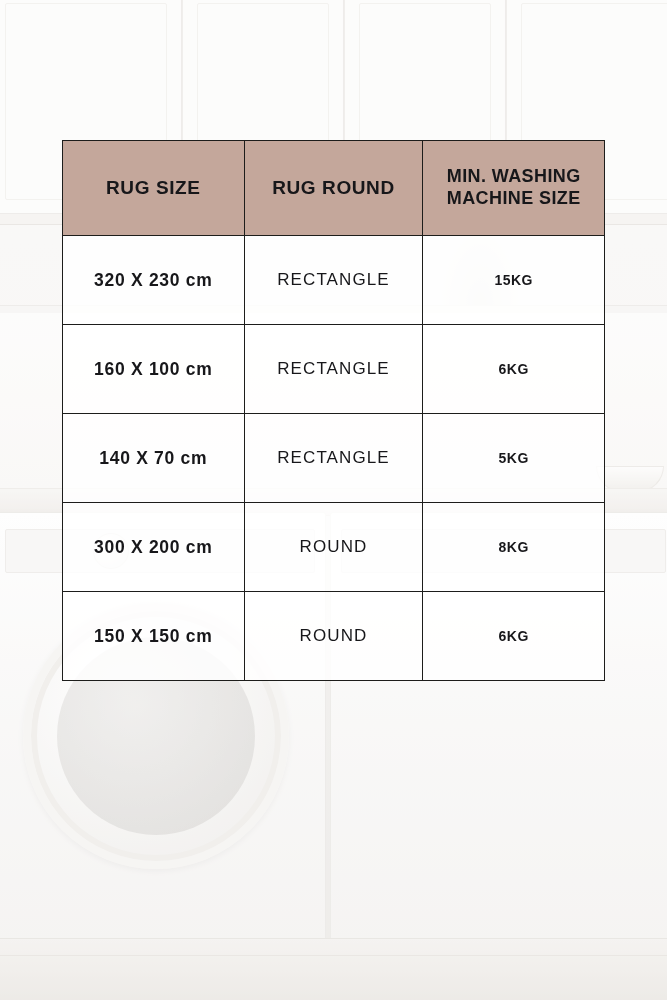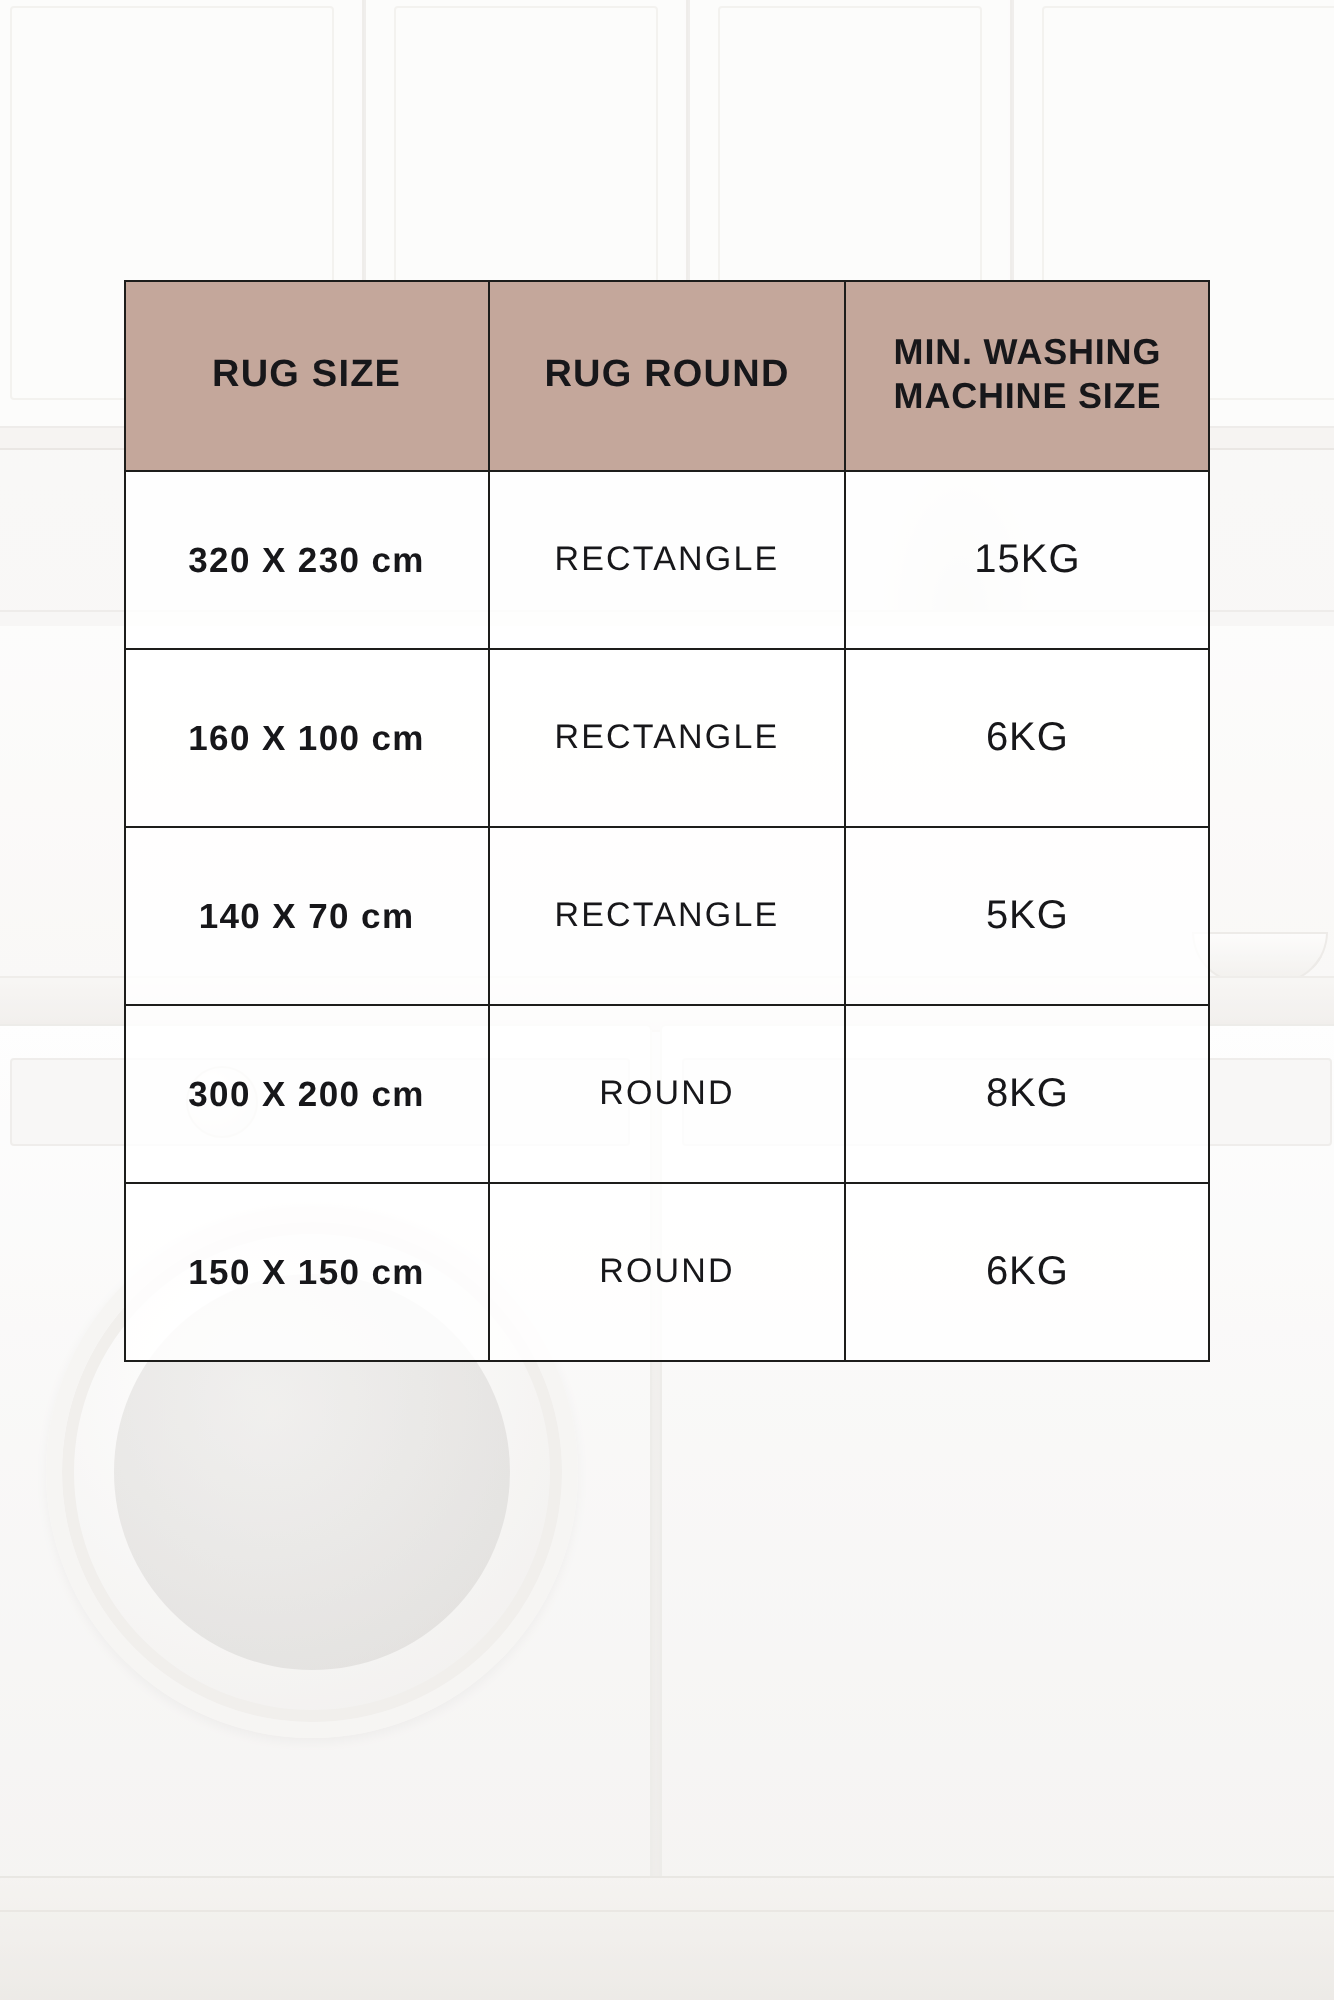--- a/index.html
+++ b/index.html
@@ -190,22 +190,22 @@
     font-size: 17.5px;
     font-weight: bold;
     letter-spacing: 0.7px;
   }
   td.col-shape {
     font-size: 17px;
     font-weight: normal;
     letter-spacing: 1.1px;
   }
   td.col-machine {
-    font-size: 20px;
-    font-weight: normal;
+    font-size: 14px;
+    font-weight: bold;
     letter-spacing: 0.5px;
   }
   col.c1 { width: 33.5%; }
   col.c2 { width: 33.0%; }
   col.c3 { width: 33.5%; }
 </style>
 </head>
 <body>
 
 <div id="page">

